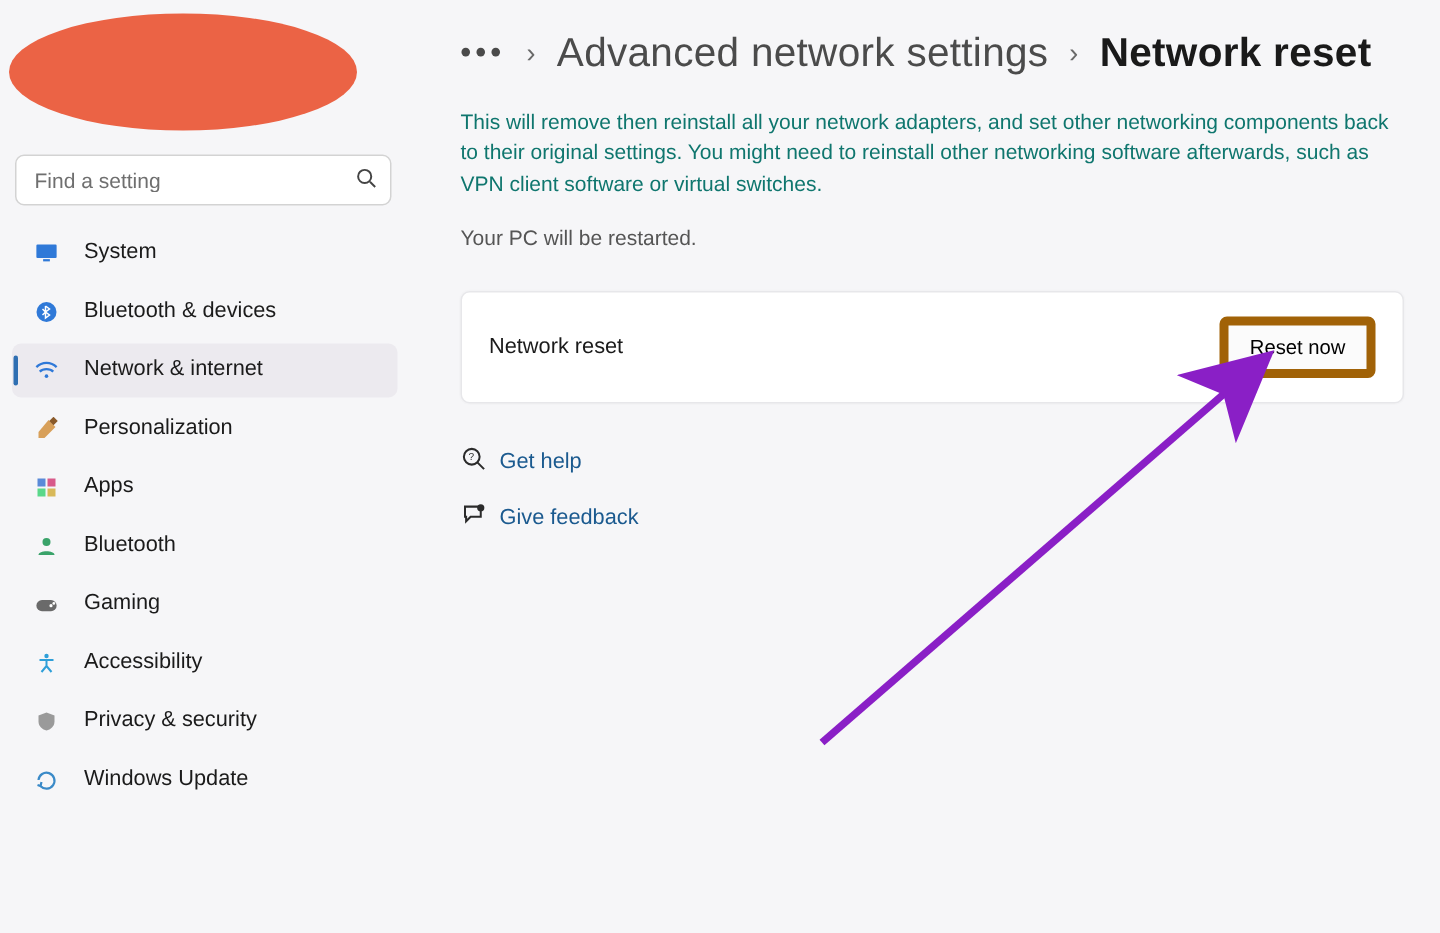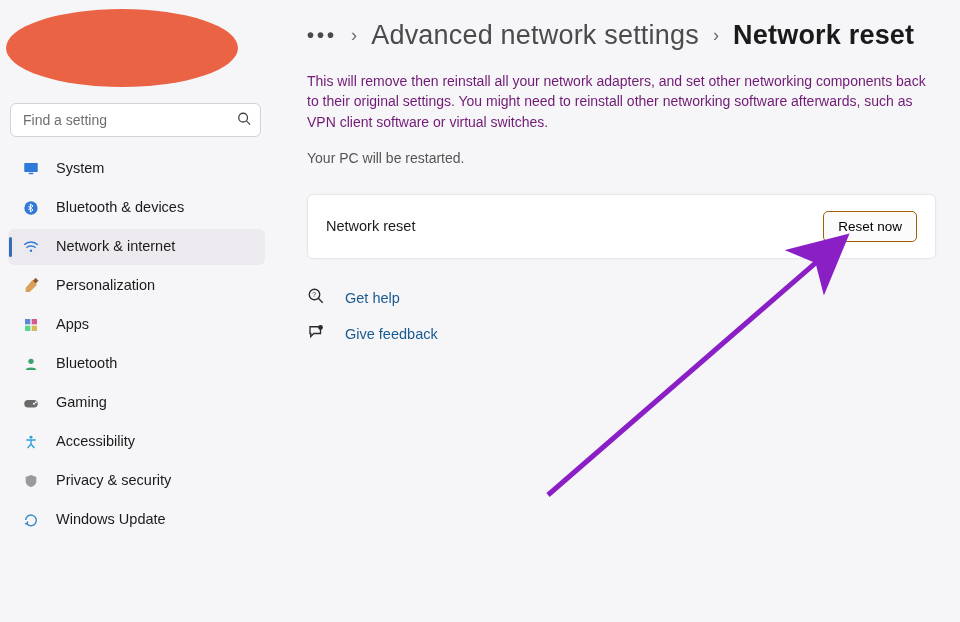--- a/index.html
+++ b/index.html
@@ -93,21 +93,21 @@
     font-size: 27px;
     letter-spacing: .2px;
     color: #464646;
     margin-bottom: 20px;
   }
   .breadcrumb .dots { font-weight: 700; color:#4a4a4a; font-size:20px; letter-spacing:3px; cursor:pointer;}
   .breadcrumb .sep { color:#6a6a6a; font-size:18px;}
   .breadcrumb .crumb-prev { font-weight: 500; color:#4b4b4b; cursor:pointer;}
   .breadcrumb .crumb-current { font-weight: 700; color:#1a1a1a;}
   .desc {
-    color: #701a75;
+    color: #0f766e;
     font-size: 14px;
     line-height: 1.45;
     max-width: 630px;
     margin-bottom: 18px;
   }
   .restart-note {
     color: #555;
     font-size: 14px;
     margin-bottom: 28px;
   }
@@ -116,32 +116,32 @@
     border: 1px solid #e7e7ea;
     border-radius: 6px;
     padding: 16px 18px;
     display: flex;
     align-items: center;
     justify-content: space-between;
     box-shadow: 0 0 0 1px rgba(0,0,0,0.01);
   }
   .card-title { font-size: 14.5px; }
   .reset-btn {
-    border: 1px solid #a16207;
+    border: 6px solid #a16207;
     background: #fbfbfb;
     border-radius: 5px;
     padding: 7px 14px;
     font-size: 13.5px;
     cursor: pointer;
   }
   .links { margin-top: 28px; display:flex; flex-direction:column; gap:14px;}
   .link-row {
     display: flex;
     align-items: center;
-    gap: 20px;
+    gap: 8px;
   }
   .link-row .icon { width:18px; color:#2b2b2b; font-size:16px; }
   .link-row a {
     color: #1b5a8f;
     text-decoration: none;
     font-size: 14.5px;
     cursor:pointer;
   }
   
   .arrow {

